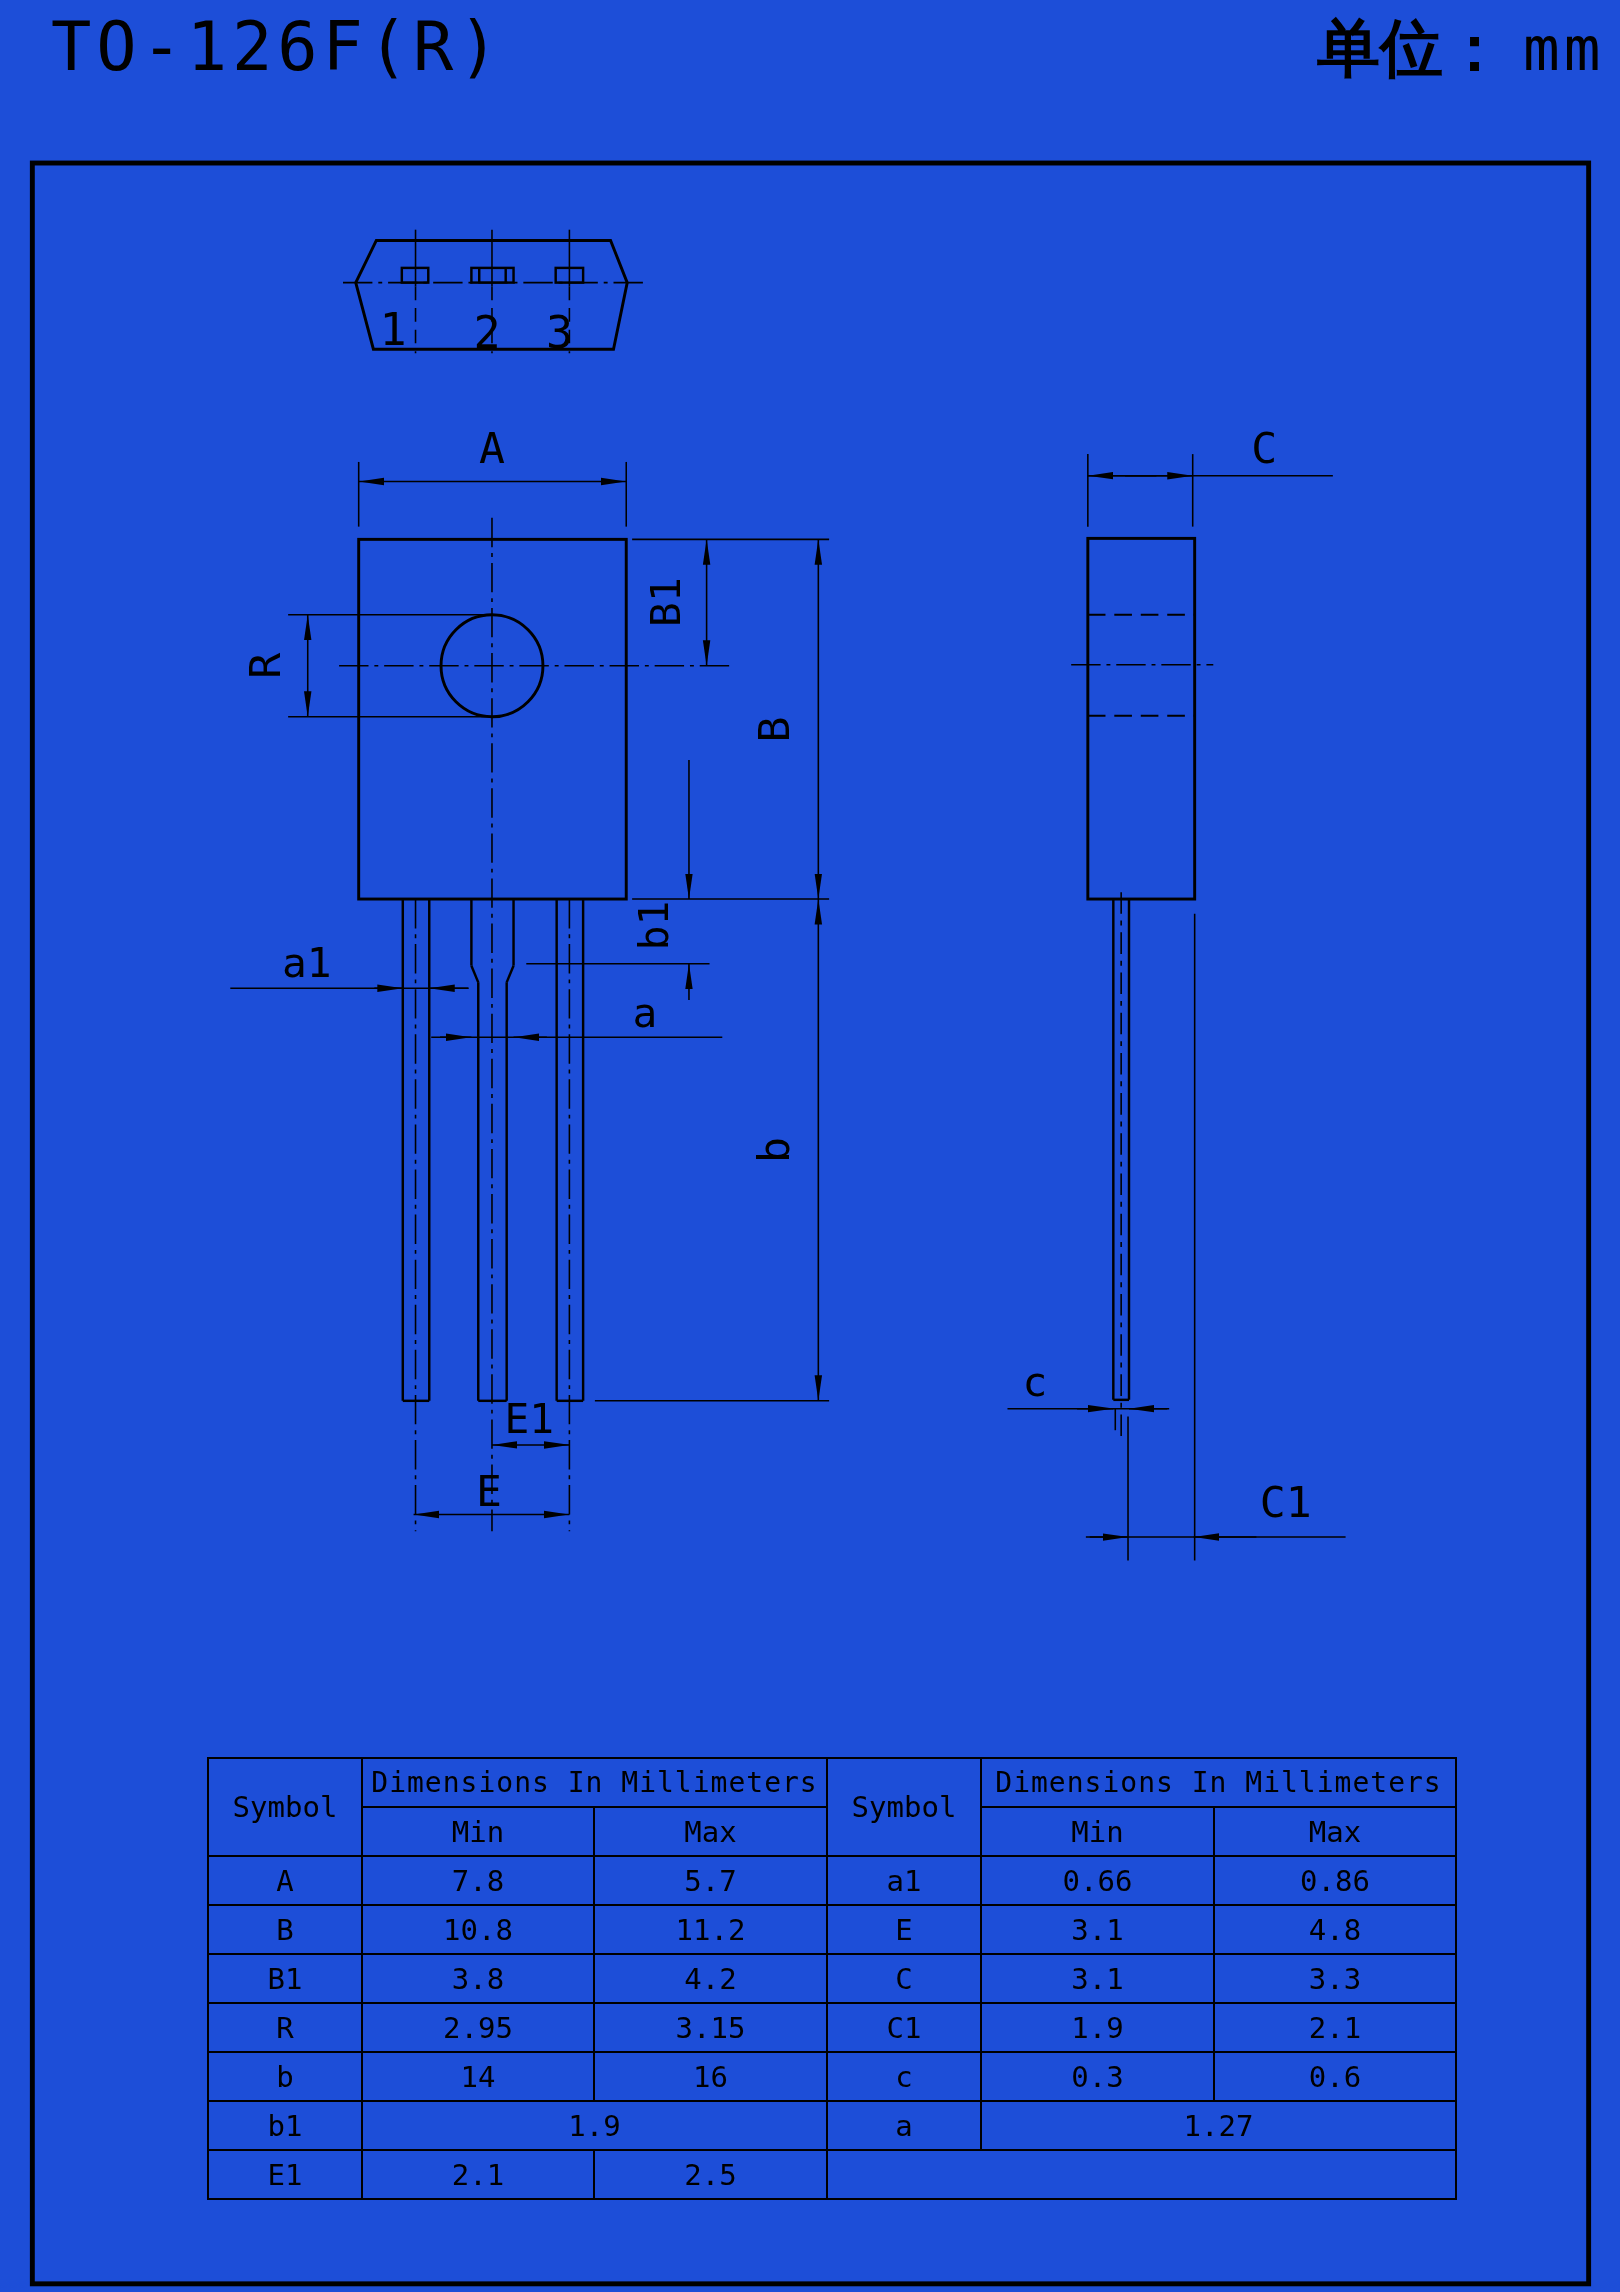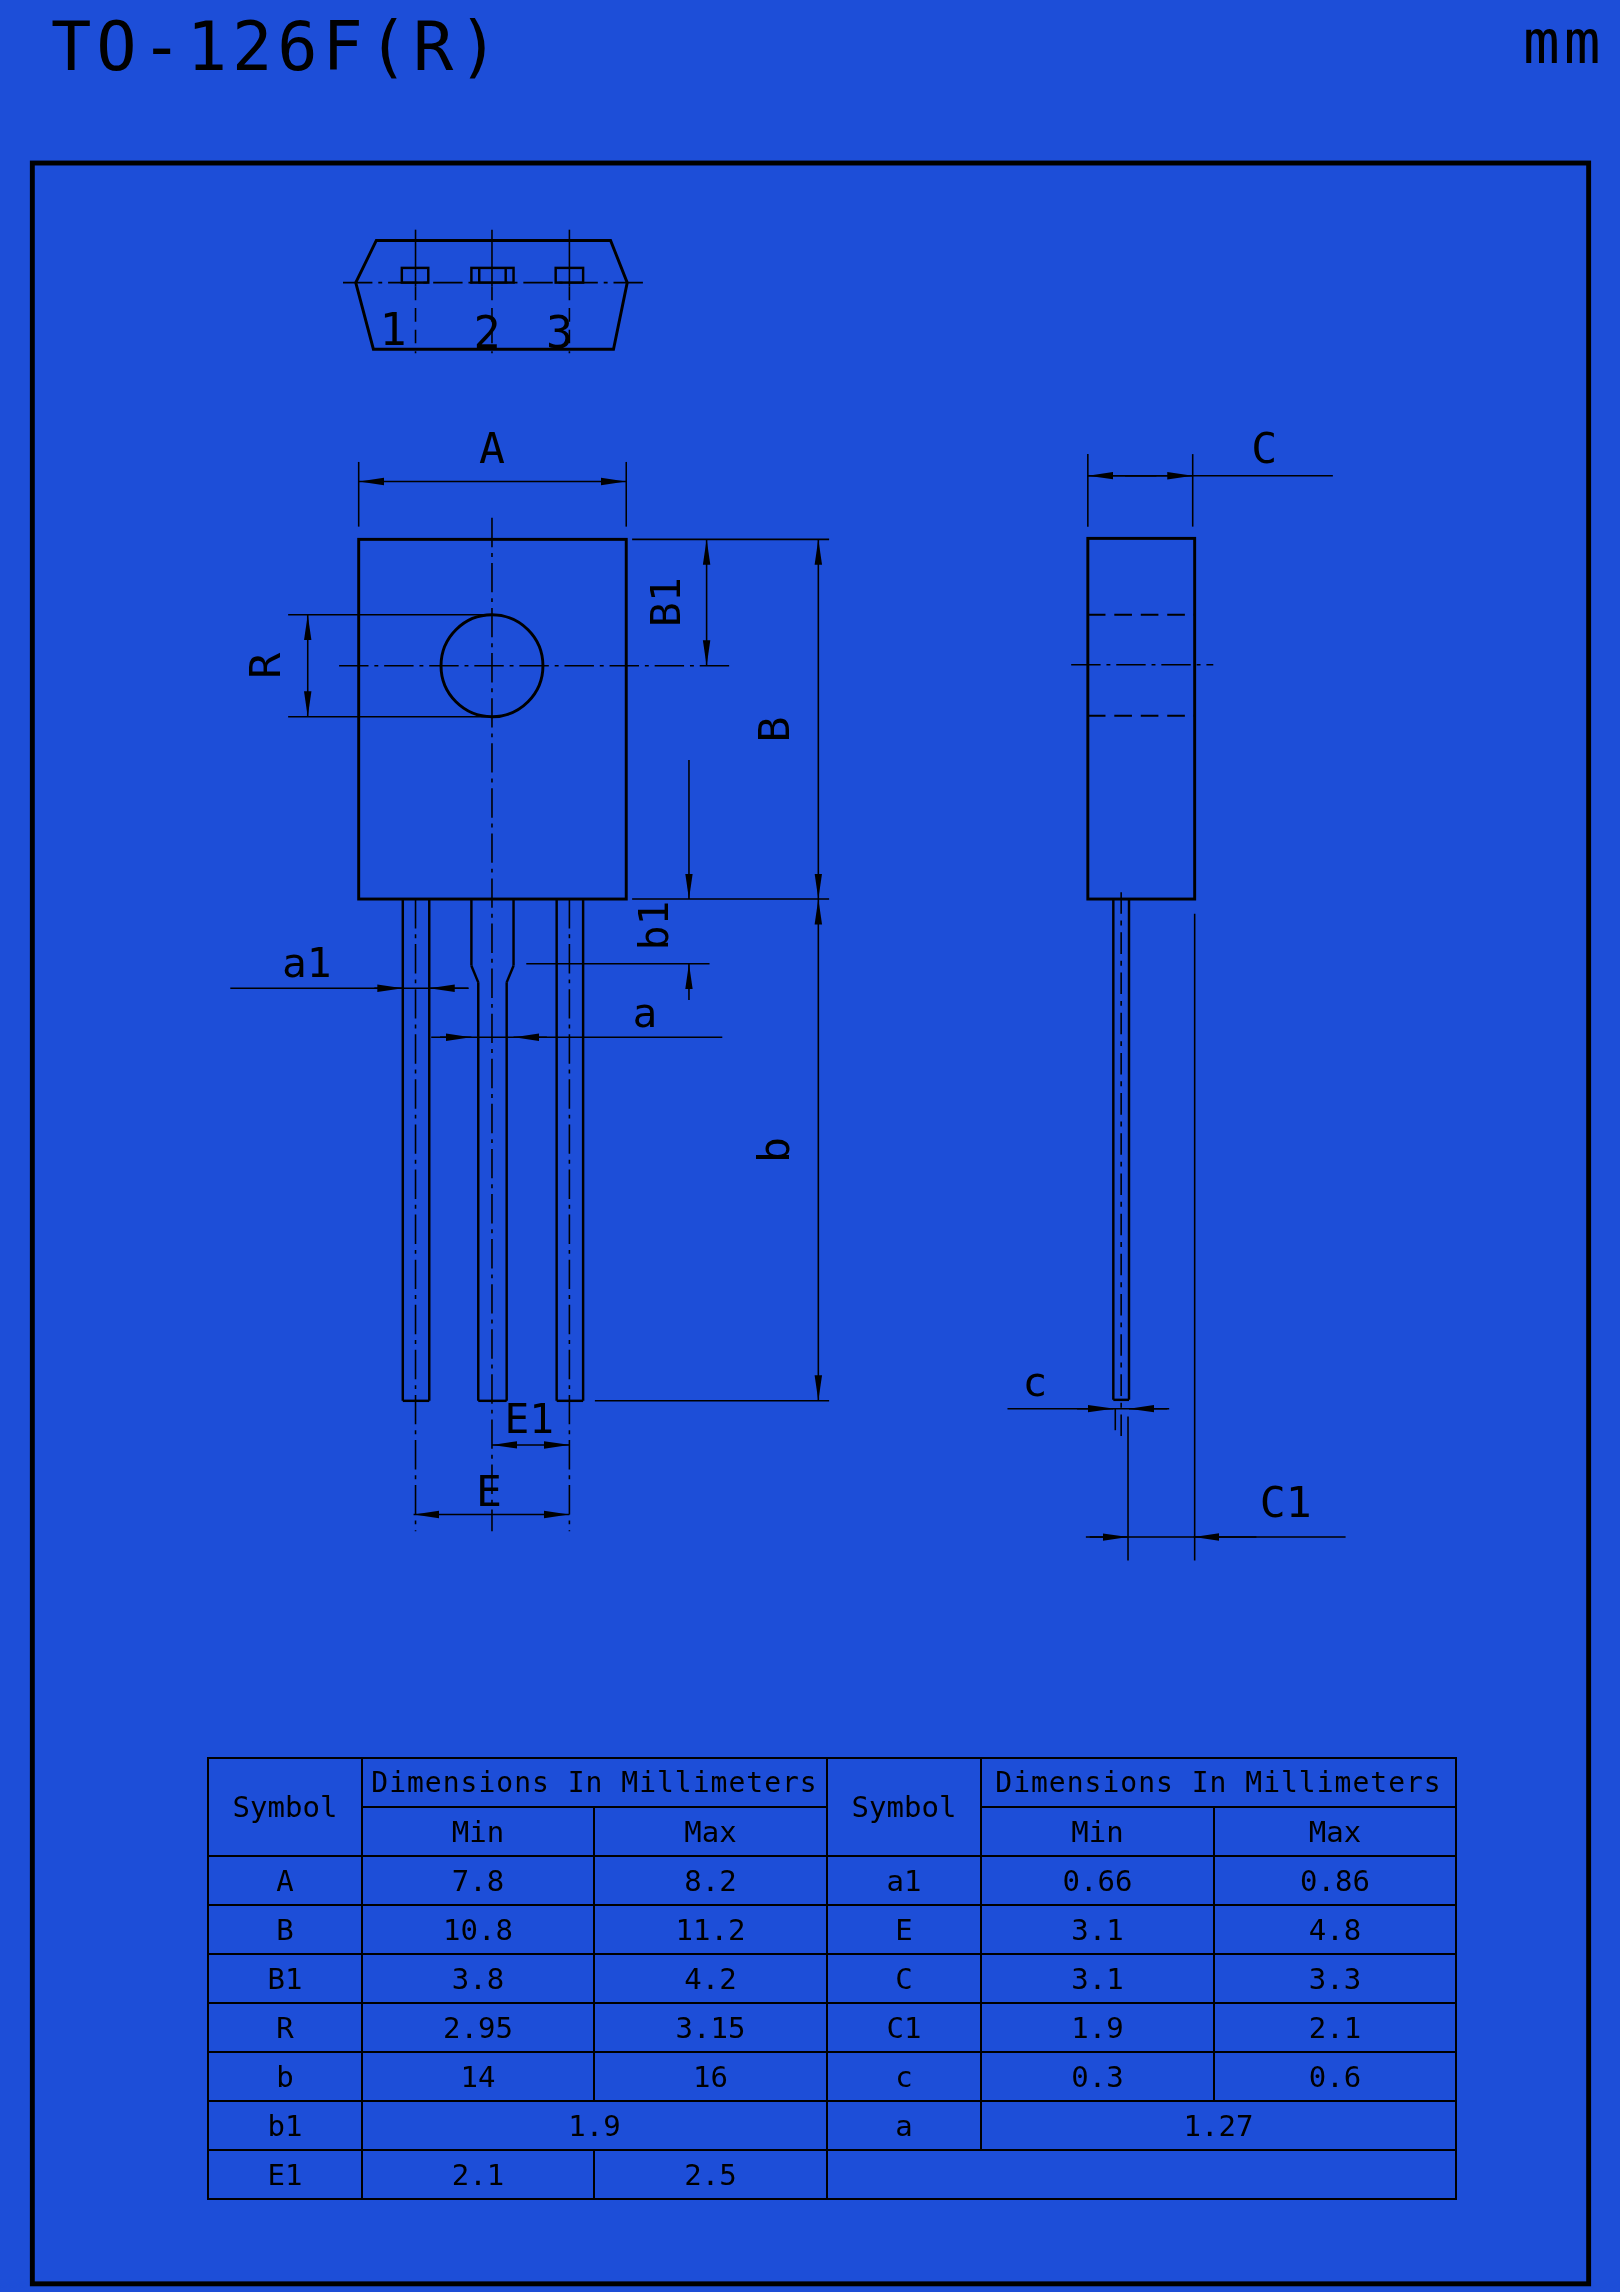--- a/index.html
+++ b/index.html
@@ -19,20 +19,21 @@
   .dims-table .hdr-dims{font-size:28px;letter-spacing:1px;}
   .dims-table tr{height:49px;}
 </style>
 </head>
 <body>
 
 <div class="sheet">
 
   <div class="title">TO-126F(R)</div>
   <div class="unit">
+    <span class="cjk">单位：</span>
     <span class="mm">mm</span>
   </div>
 
   <svg width="1620" height="2293" viewBox="0 0 1653 2339" style="position:absolute;left:0;top:0;">
     <defs>
       <marker id="ah" viewBox="0 0 26 10" refX="26" refY="5" markerWidth="26" markerHeight="10" orient="auto-start-reverse" markerUnits="userSpaceOnUse">
         <path d="M26,5 L0,1.2 L0,8.8 Z" fill="#000"></path>
       </marker>
     </defs>
 
@@ -207,21 +208,21 @@
     </tr>
     <tr>
       <th>Min</th>
       <th>Max</th>
       <th>Min</th>
       <th>Max</th>
     </tr>
     <tr>
       <td>A</td>
       <td>7.8</td>
-      <td>8.2</td>
+      <td>5.7</td>
       <td>a1</td>
       <td>0.66</td>
       <td>0.86</td>
     </tr>
     <tr>
       <td>B</td>
       <td>10.8</td>
       <td>11.2</td>
       <td>E</td>
       <td>3.1</td>

